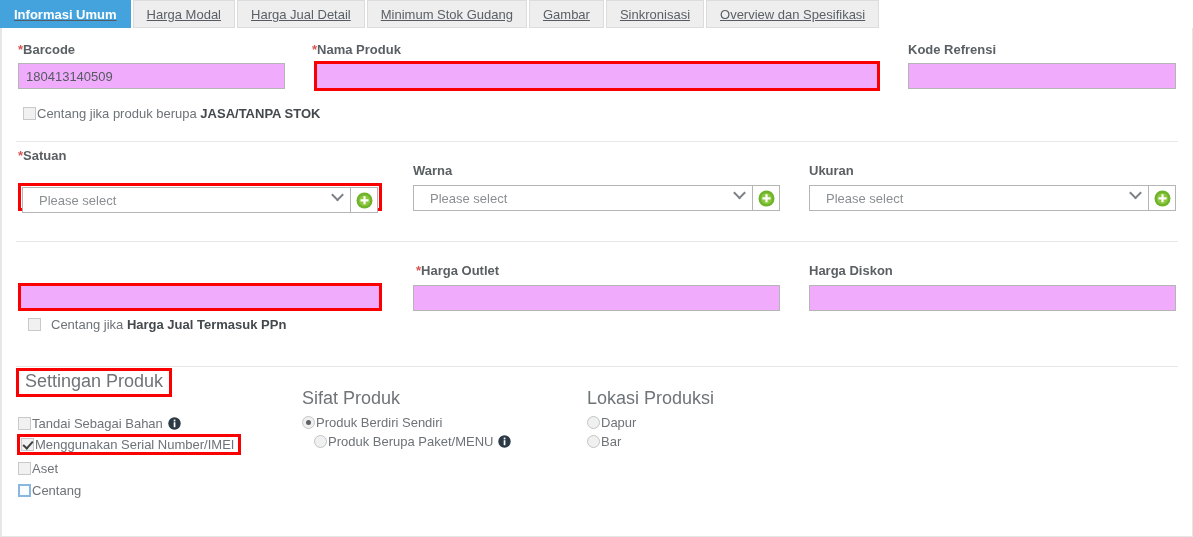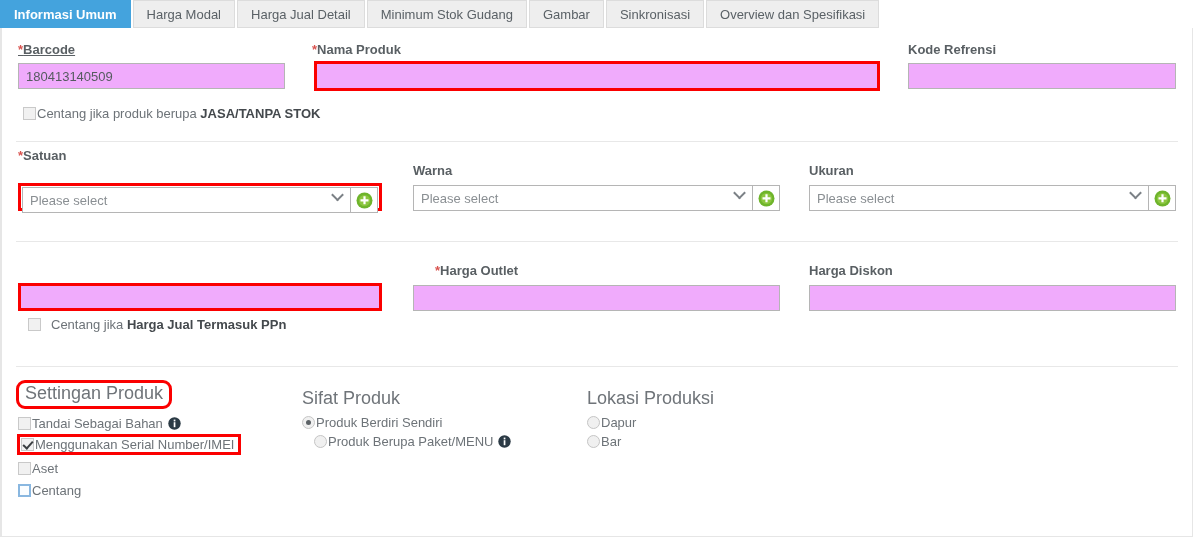--- a/index.html
+++ b/index.html
@@ -20,20 +20,21 @@
   }
 
   
   .tabstrip {
     position: absolute;
     top: 0; left: 0;
     width: 1044px;
     height: 28px;
     display: flex;
     align-items: stretch;
+    text-decoration: underline;
   }
   .tab {
     height: 28px;
     line-height: 27px;
     padding: 0 13px;
     font-size: 13px;
     color: #5a6166;
     background: #eeeeee;
     border: 1px solid #dcdcdc;
     border-bottom: 1px solid #dcdcdc;
@@ -107,21 +108,21 @@
     padding: 1px;
   }
   .sel {
     flex: 1 1 auto;
     height: 26px;
     border: 1px solid #b5b5b5;
     border-right: none;
     background: #ffffff;
     font-size: 13px;
     color: #8a8f93;
-    padding: 0 7px;
+    padding: 0 16px;
     display: flex;
     align-items: center;
     position: relative;
     cursor: pointer;
   }
   .caret {
     position: absolute;
     right: 8px;
     top: 50%;
     margin-top: -2px;
@@ -227,21 +228,21 @@
   <div class="tab"><span>Harga Modal</span></div>
   <div class="tab"><span>Harga Jual Detail</span></div>
   <div class="tab"><span>Minimum Stok Gudang</span></div>
   <div class="tab"><span>Gambar</span></div>
   <div class="tab"><span>Sinkronisasi</span></div>
   <div class="tab"><span>Overview dan Spesifikasi</span></div>
 </div>
 
 <div class="panel">
 
-  <div class="fieldlabel" style="left:16px; top:14px;text-decoration:underline;">
+  <div class="fieldlabel" style="left:16px; top:14px;">
     <span class="req">*</span><span>Barcode</span>
   </div>
   <input class="txtinput" style="left: 16px; top: 35px; width: 267px;" value="180413140509">
 
   <div class="fieldlabel" style="left:310px; top:14px;">
     <span class="req">*</span><span>Nama Produk</span>
   </div>
   <input class="txtinput err" style="left: 312px; top: 33px; width: 566px; height: 30px;" value="">
 
   <div class="fieldlabel" style="left:906px; top:14px;">
@@ -307,38 +308,38 @@
     </div>
   </div>
 
   <div class="hr" style="top:213px;"></div>
 
   <div class="fieldlabel" style="left:16px; top:235px;margin-top:20px;">
     <span class="req">*</span><span>Harga Jual</span>
   </div>
   <input class="txtinput err" style="left: 16px; top: 255px; width: 364px; height: 28px;" value="">
 
-  <div class="fieldlabel" style="left:433px; top:235px;">
+  <div class="fieldlabel" style="left:414px; top:235px;">
     <span class="req">*</span><span>Harga Outlet</span>
   </div>
   <input class="txtinput" style="left: 411px; top: 257px; width: 367px;" value="">
 
   <div class="fieldlabel" style="left:807px; top:235px;">
     <span class="req"></span><span>Harga Diskon</span>
   </div>
   <input class="txtinput" style="left: 807px; top: 257px; width: 367px;" value="">
 
   <div class="cbrow" style="left:26px; top:289px;gap:9px;">
     <span class="cbox"></span>
     <span class="cblabel"><span>Centang jika </span><b>Harga Jual Termasuk PPn</b></span>
   </div>
 
   <div class="hr" style="top:338px;"></div>
 
-  <div class="grouphead err" style="top:352px;border-radius:9px;">
+  <div class="grouphead err" style="top:340px;">
     <span>Settingan Produk</span>
   </div>
 
   <div class="cbrow" style="left:16px; top:388px;">
     <span class="cbox"></span>
     <span class="cblabel">Tandai Sebagai Bahan</span>
     <span class="infoicon">
       <svg width="13" height="13" viewBox="0 0 13 13">
         <circle cx="6.5" cy="6.5" r="6.2" fill="#2b3a45"></circle>
         <rect x="5.7" y="5.2" width="1.7" height="5" fill="#ffffff"></rect>

